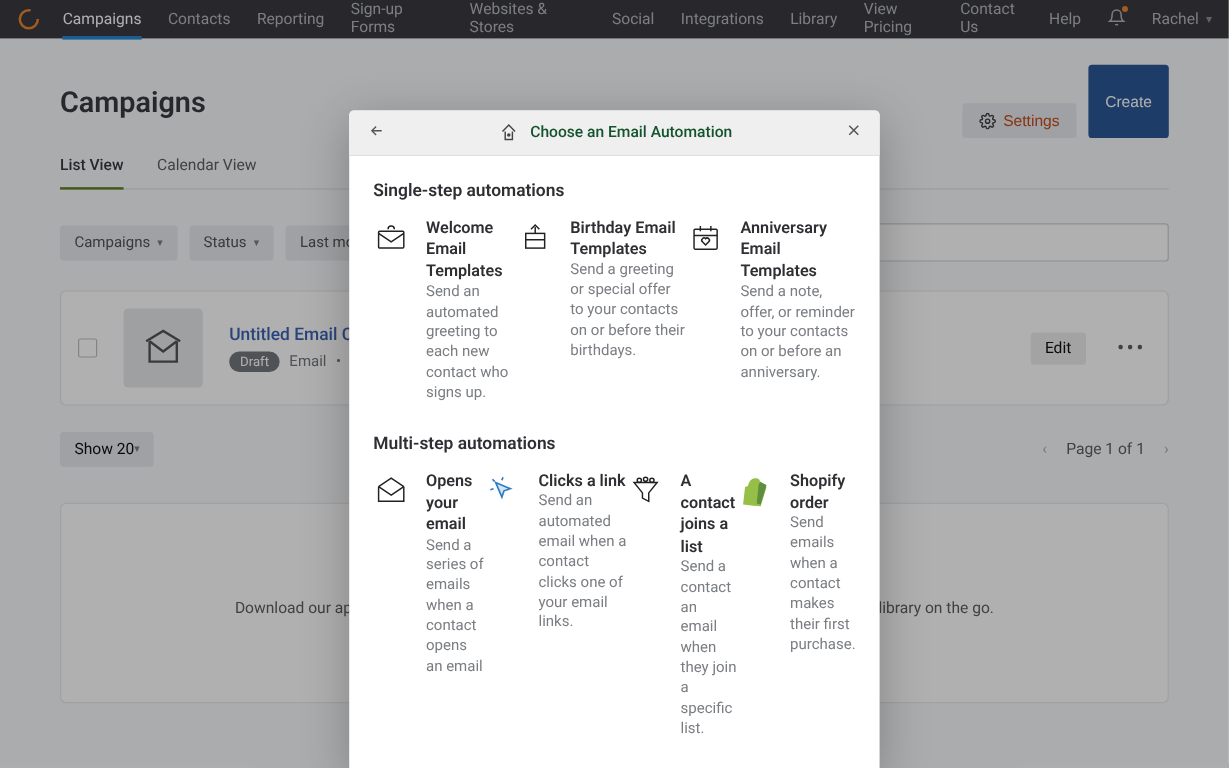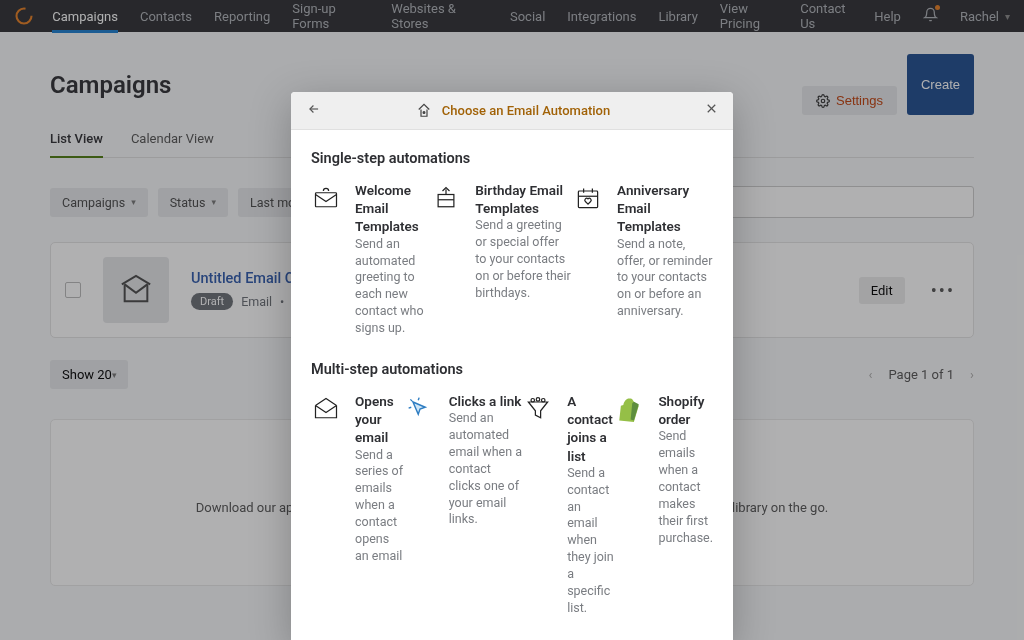--- a/index.html
+++ b/index.html
@@ -60,21 +60,21 @@
   .store-btns{display:flex;gap:12px;justify-content:center;margin-top:12px;}
   .store{background:#000;color:#fff;border-radius:6px;padding:6px 12px;font-size:9px;display:flex;align-items:center;gap:8px;line-height:1.1;}
   .store .big{font-size:13px;font-weight:500;}
 
   
   .overlay { position:absolute; inset:0; background:rgba(30,30,32,0.35); display:flex; justify-content:center; align-items:flex-start;}
   .modal { width:442px; background:#fff; border-radius:4px; margin-top:92px; box-shadow:0 10px 40px rgba(0,0,0,.25);}
   .modal-head{position:relative;height:38px;background:#efefef;border-bottom:1px solid #e0e0e0;display:flex;align-items:center;justify-content:center;border-radius:4px 4px 0 0;}
   .modal-head .back{position:absolute;left:14px;color:#555;cursor:pointer;}
   .modal-head .close{position:absolute;right:14px;color:#555;cursor:pointer;}
-  .modal-title{font-size:13px;font-weight:500;color:#a16207;display:flex;align-items:center;gap:8px;}
+  .modal-title{font-size:13px;font-weight:500;color:#14532d;display:flex;align-items:center;gap:8px;}
   .modal-body{padding:20px 20px 24px;}
   .section-title{font-size:14.5px;font-weight:600;color:#2e2f33;margin-bottom:12px;}
   .opts{display:flex;flex-direction:row;gap:0px;margin-bottom:22px;}
   .opt{display:flex;gap:14px;align-items:flex-start;padding:2px 0;cursor:pointer;}
   .opt-icon{width:30px;height:30px;flex-shrink:0;display:flex;align-items:center;justify-content:center;margin-top:2px;}
   .opt-body{flex:1;}
   .opt-title{font-size:13.5px;font-weight:600;color:#2e2f33;line-height:1.35;}
   .opt-desc{font-size:12.5px;color:#7a7d82;line-height:1.35;}
 </style>
 </head>

